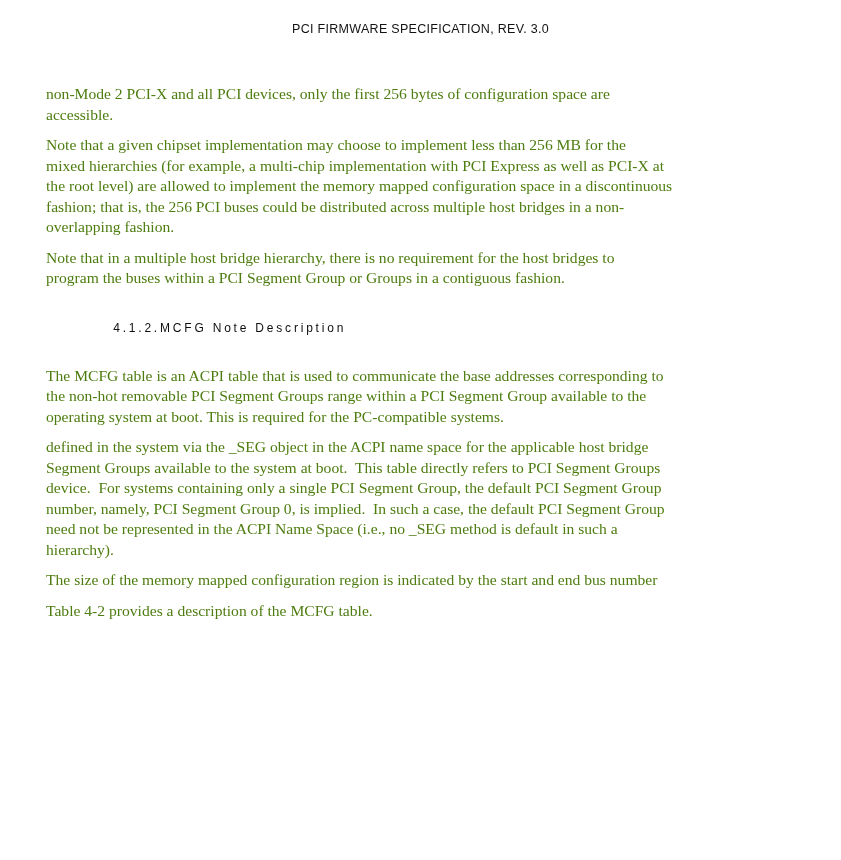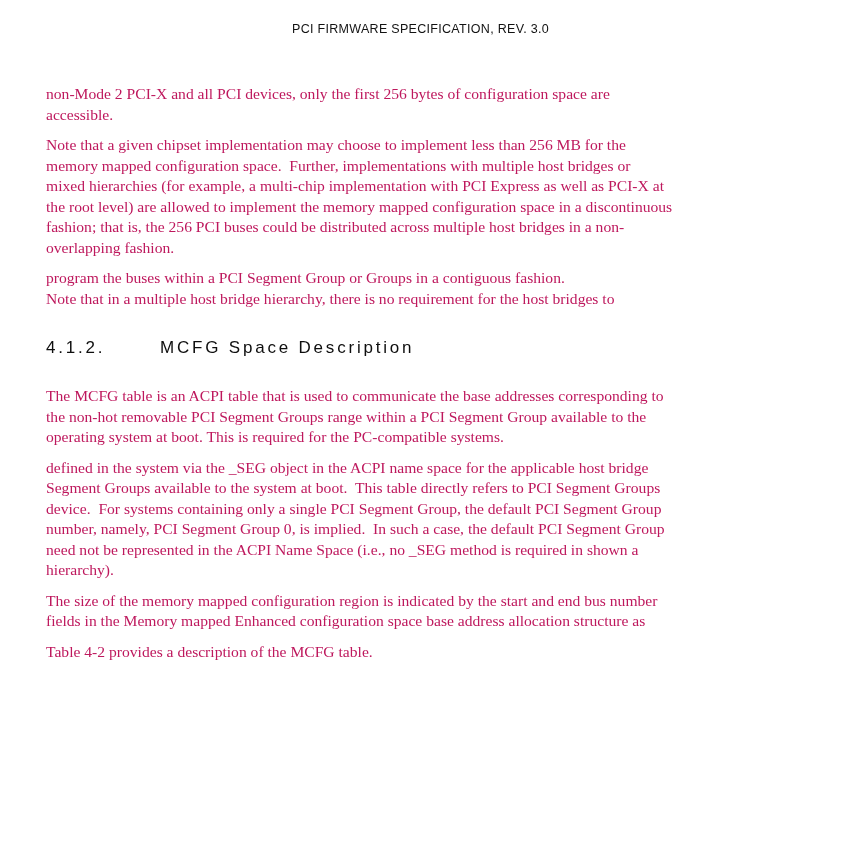--- a/index.html
+++ b/index.html
@@ -34,31 +34,32 @@
     right: 40px;
     font-family: "Liberation Serif", serif;
   }
   .para {
     margin: 0 0 10px 0;
   }
   .line {
     white-space: pre;
     font-size: 15.6px;
     line-height: 20.5px;
-    color: #be185d;
+    color: #4d7c0f;
   }
   .section-heading {
     display: flex;
     align-items: baseline;
     margin: 28px 0 27px 0;
     font-family: "Liberation Sans", sans-serif;
-    font-size: 17px;
+    font-size: 12px;
     line-height: 22px;
     letter-spacing: 2.8px;
     color: #0e0e0e;
+    text-align: right;
   }
   .section-number {
     width: 114px;
     flex-shrink: 0;
   }
 </style>
 </head>
 <body>
 
 <div class="page">
@@ -67,55 +68,53 @@
 
   <div class="content">
 
     <div class="para">
       <div class="line">non-Mode 2 PCI-X and all PCI devices, only the first 256 bytes of configuration space are</div>
       <div class="line">accessible.</div>
     </div>
 
     <div class="para">
       <div class="line">Note that a given chipset implementation may choose to implement less than 256 MB for the</div>
-      <div class="line">memory mapped configuration space.  Further, implementations with multiple host bridges or</div>
       <div class="line">mixed hierarchies (for example, a multi-chip implementation with PCI Express as well as PCI-X at</div>
       <div class="line">the root level) are allowed to implement the memory mapped configuration space in a discontinuous</div>
       <div class="line">fashion; that is, the 256 PCI buses could be distributed across multiple host bridges in a non-</div>
       <div class="line">overlapping fashion.</div>
     </div>
 
     <div class="para">
+      <div class="line">Note that in a multiple host bridge hierarchy, there is no requirement for the host bridges to</div>
       <div class="line">program the buses within a PCI Segment Group or Groups in a contiguous fashion.</div>
-      <div class="line">Note that in a multiple host bridge hierarchy, there is no requirement for the host bridges to</div>
     </div>
 
     <div class="section-heading">
       <span class="section-number">4.1.2.</span>
-      <span class="section-title">MCFG Space Description</span>
+      <span class="section-title">MCFG Note Description</span>
     </div>
 
     <div class="para">
       <div class="line">The MCFG table is an ACPI table that is used to communicate the base addresses corresponding to</div>
       <div class="line">the non-hot removable PCI Segment Groups range within a PCI Segment Group available to the</div>
       <div class="line">operating system at boot. This is required for the PC-compatible systems.</div>
     </div>
 
     <div class="para">
       <div class="line">defined in the system via the _SEG object in the ACPI name space for the applicable host bridge</div>
       <div class="line">Segment Groups available to the system at boot.  This table directly refers to PCI Segment Groups</div>
       <div class="line">device.  For systems containing only a single PCI Segment Group, the default PCI Segment Group</div>
       <div class="line">number, namely, PCI Segment Group 0, is implied.  In such a case, the default PCI Segment Group</div>
-      <div class="line">need not be represented in the ACPI Name Space (i.e., no _SEG method is required in shown a</div>
+      <div class="line">need not be represented in the ACPI Name Space (i.e., no _SEG method is default in such a</div>
       <div class="line">hierarchy).</div>
     </div>
 
     <div class="para">
       <div class="line">The size of the memory mapped configuration region is indicated by the start and end bus number</div>
-      <div class="line">fields in the Memory mapped Enhanced configuration space base address allocation structure as</div>
     </div>
 
     <div class="para">
       <div class="line">Table 4-2 provides a description of the MCFG table.</div>
     </div>
 
   </div>
 </div>
 
 </body></html>

